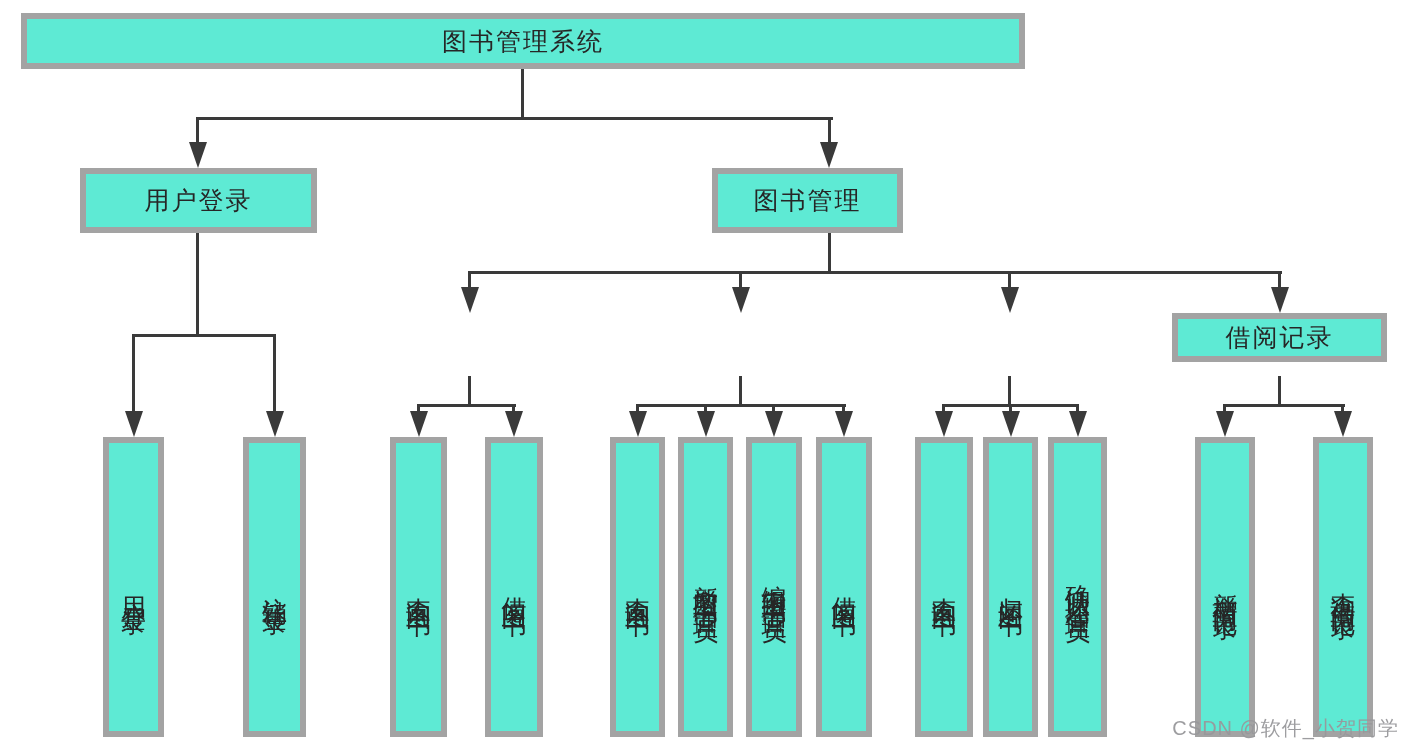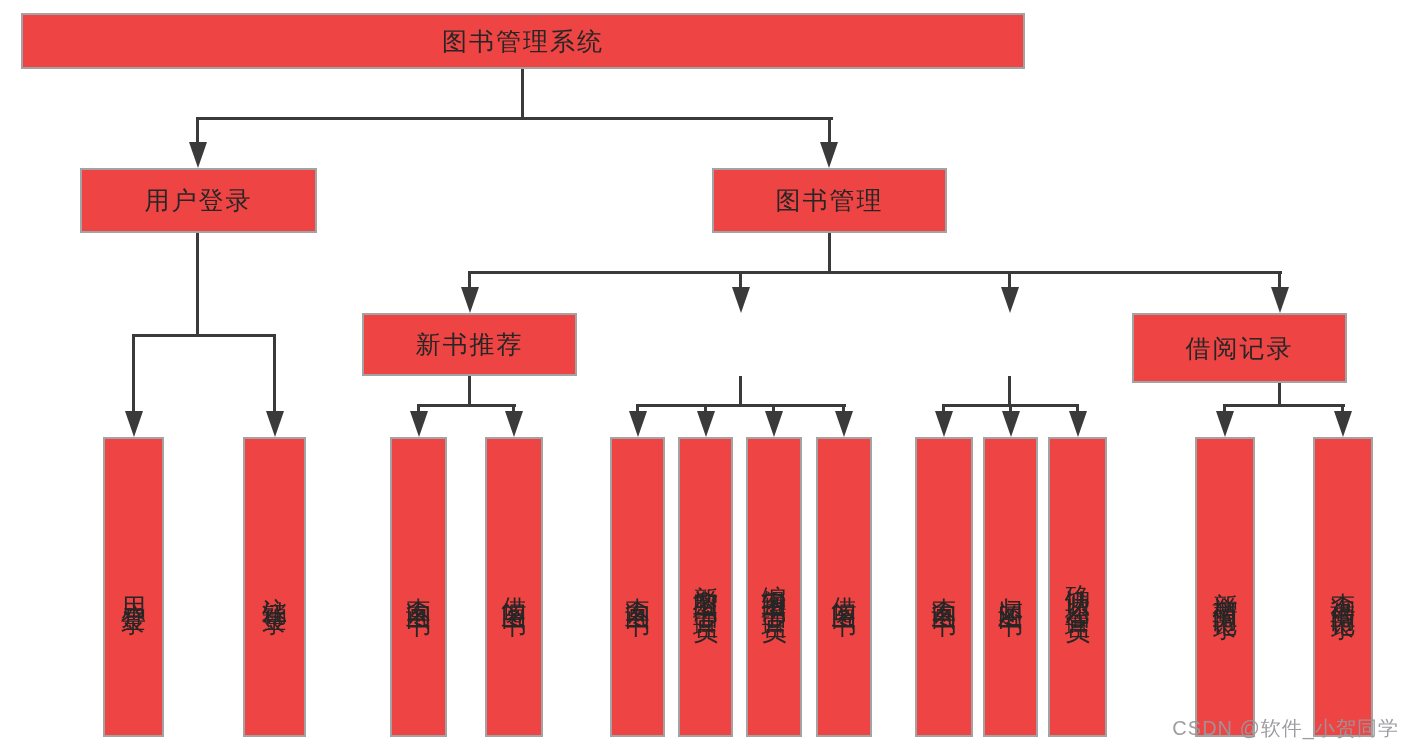--- a/index.html
+++ b/index.html
@@ -1,21 +1,21 @@
 <!DOCTYPE html>
 <html><head>
 <meta charset="utf-8">
 <style>
   html,body{margin:0;padding:0;background:#ffffff;}
   #canvas{
     position:relative;width:1405px;height:747px;background:#ffffff;overflow:hidden;
     font-family:"Liberation Sans","DejaVu Sans",sans-serif;
   }
   .box{
-    position:absolute;box-sizing:border-box;border:2px solid #a3a3a3;background:#ef4444;
+    position:absolute;box-sizing:border-box;border:6px solid #a3a3a3;background:#5eead4;
     display:flex;align-items:center;justify-content:center;text-align:right;
   }
   .lbl{font-size:25px;color:#262626;letter-spacing:2px;white-space:nowrap;}
   .leaf{top:437px;height:300px;}
   .vlbl{
     writing-mode:vertical-rl;text-orientation:mixed;
     font-size:25px;color:#262626;letter-spacing:5px;line-height:1;white-space:nowrap;
   }
   .v{position:absolute;width:3px;background:#3a3a3a;}
   .h{position:absolute;height:3px;background:#3a3a3a;}
@@ -94,28 +94,25 @@
   <div class="v" style="left:1341px;top:404px;height:10px"></div>
   <div class="tri" style="left:1334px;top:411px"></div>
 
   <div class="box" style="left:21px;top:13px;width:1004px;height:56px">
     <span class="lbl">图书管理系统</span>
   </div>
 
   <div class="box" style="left:80px;top:168px;width:237px;height:65px">
     <span class="lbl">用户登录</span>
   </div>
-  <div class="box" style="left:712px;top:168px;width:235px;height:65px">
+  <div class="box" style="left:712px;top:168px;width:191px;height:65px">
     <span class="lbl">图书管理</span>
   </div>
 
-  <div class="box" style="left:362px;top:313px;width:215px;height:63px">
-    <span class="lbl">新书推荐</span>
-  </div>
-  <div class="box" style="left:1132px;top:313px;width:215px;height:70px">
+  <div class="box" style="left:1172px;top:313px;width:215px;height:49px">
     <span class="lbl">借阅记录</span>
   </div>
 
   <div class="box leaf" style="left:103px;width:61px">
     <span class="vlbl">用户登录</span>
   </div>
   <div class="box leaf" style="left:243px;width:63px">
     <span class="vlbl">注销登录</span>
   </div>
 

